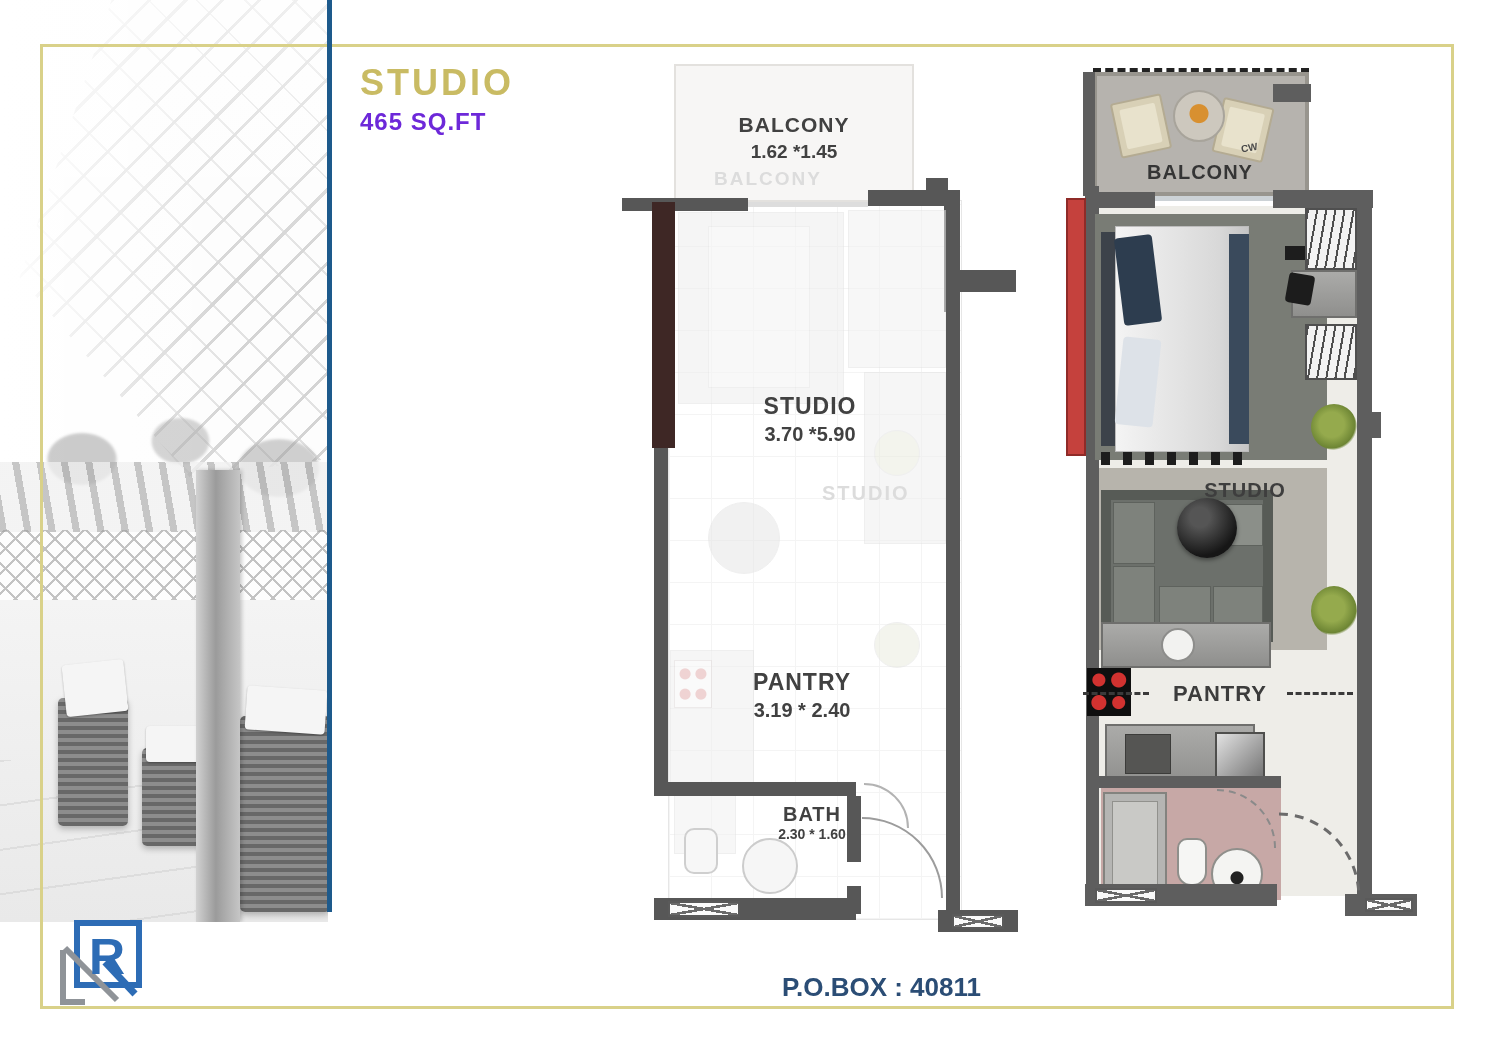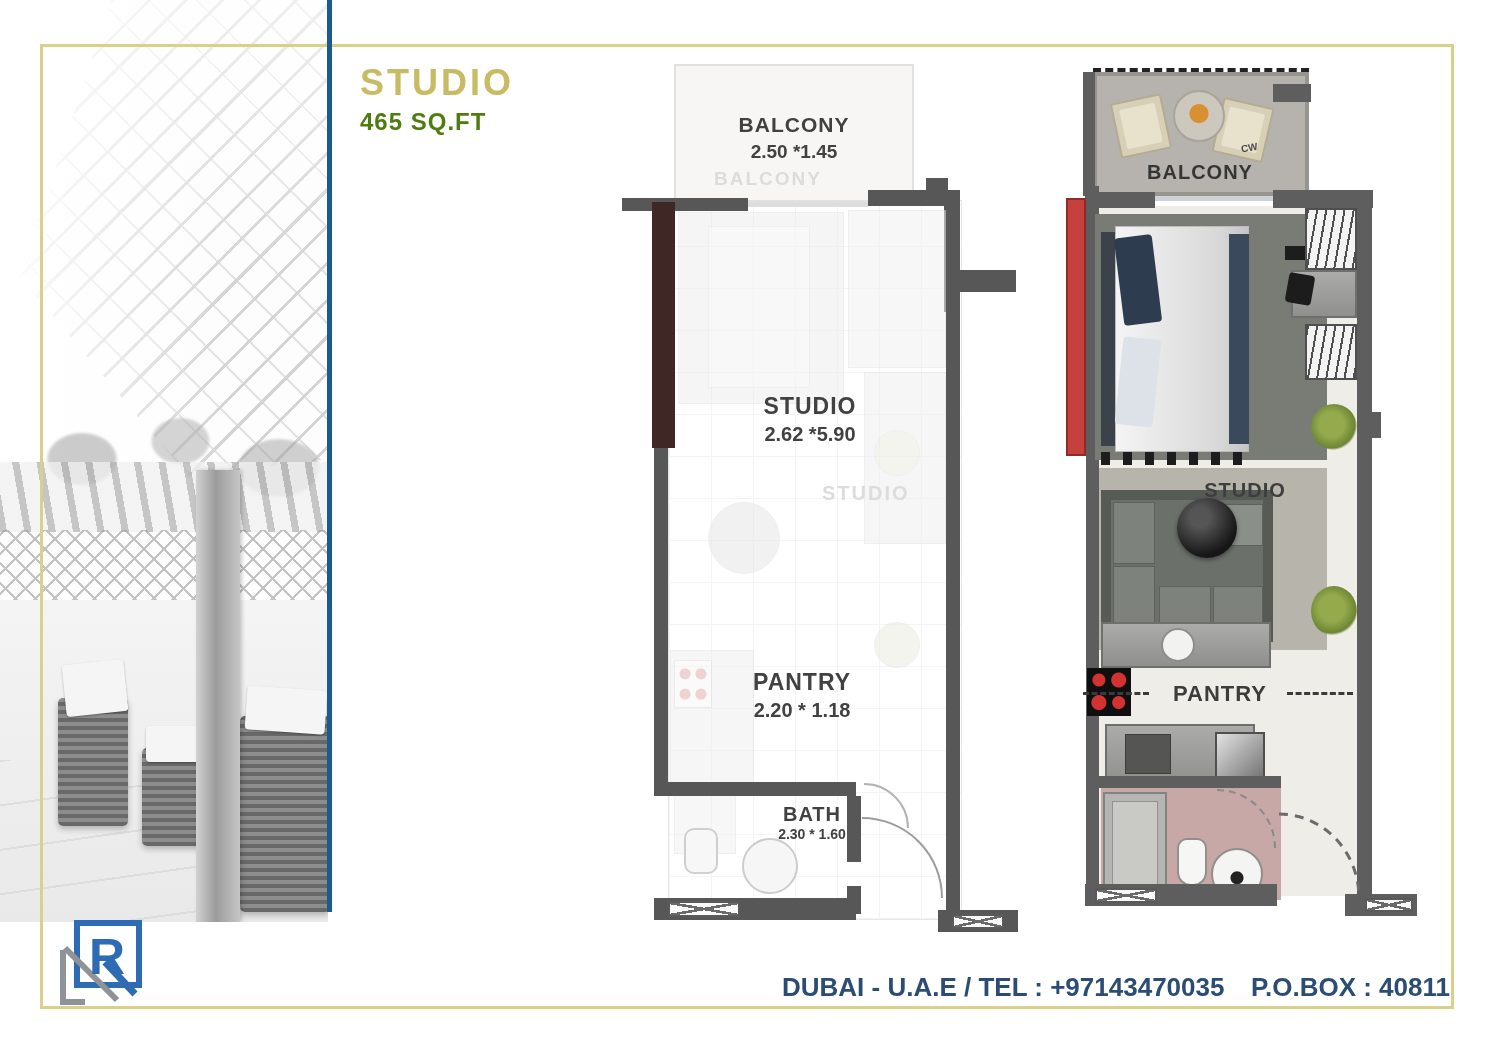--- a/index.html
+++ b/index.html
@@ -41,21 +41,21 @@
     background:repeating-linear-gradient(0deg,#686868 0 4px,#8d8d8d 4px 8px);
     box-shadow:0 3px 6px rgba(0,0,0,.25);}
   .cushion{position:absolute;background:#f5f5f5;border-radius:4px;box-shadow:0 1px 2px rgba(0,0,0,.3);}
   .ph-post{position:absolute;left:196px;top:470px;width:44px;height:452px;
     background:linear-gradient(90deg,#d2d2d2,#9b9b9b 45%,#c6c6c6);
     box-shadow:2px 0 4px rgba(0,0,0,.2);}
 
   
   .title-block{position:absolute;left:360px;top:62px;z-index:8;}
   .title{font-size:36px;font-weight:700;letter-spacing:3px;color:#c9bb63;}
-  .area{font-size:24px;font-weight:700;letter-spacing:1px;color:#4d7c0f;margin-top:4px;}
+  .area{font-size:24px;font-weight:700;letter-spacing:1px;color:#6d28d9;margin-top:4px;}
 
   
   .w{position:absolute;background:#575757;}
   .cwall{position:absolute;background:#5e5e5e;}
   .label{position:absolute;text-align:center;color:#414141;font-weight:700;line-height:1.25;}
   .winx{position:absolute;background:#fafafa;border:2px solid #5a5a5a;box-sizing:border-box;
     background-image:
       linear-gradient(to top right,transparent calc(50% - 1.3px),#6a6a6a calc(50% - 1.3px) calc(50% + 1.3px),transparent calc(50% + 1.3px)),
       linear-gradient(to bottom right,transparent calc(50% - 1.3px),#6a6a6a calc(50% - 1.3px) calc(50% + 1.3px),transparent calc(50% + 1.3px));}
   .hatch{position:absolute;background:#f3f3f3;border:2px solid #4f4f4f;box-sizing:border-box;
@@ -151,21 +151,21 @@
   <div class="title-block">
     <div class="title">STUDIO</div>
     <div class="area">465 SQ.FT</div>
   </div>
 
   <div class="bwplan">
     <div class="bw-outline"></div>
 
     <div class="bw-balcony"></div>
     <div class="label" style="left:62px;top:52px;width:220px;font-size:21px;letter-spacing:1px;">BALCONY</div>
-    <div class="label" style="left:62px;top:80px;width:220px;font-size:19px;">2.50  *1.45</div>
+    <div class="label" style="left:62px;top:80px;width:220px;font-size:19px;">1.62  *1.45</div>
     <div class="ghost" style="left:92px;top:108px;font-size:19px;letter-spacing:2px;">BALCONY</div>
 
     <div class="w" style="left:0;top:138px;width:126px;height:13px;"></div>
     <div class="w" style="left:246px;top:130px;width:92px;height:16px;"></div>
     <div class="w" style="left:304px;top:118px;width:22px;height:14px;"></div>
     <div class="w" style="left:322px;top:130px;width:16px;height:122px;"></div>
     <div class="w" style="left:338px;top:210px;width:56px;height:22px;"></div>
     <div class="w" style="left:324px;top:252px;width:14px;height:600px;"></div>
     <div class="w" style="left:32px;top:388px;width:14px;height:340px;"></div>
     <div style="position:absolute;left:30px;top:142px;width:23px;height:246px;background:#3e2725;"></div>
@@ -201,24 +201,24 @@
 
     <div class="w" style="left:32px;top:838px;width:202px;height:22px;"></div>
     <div class="winx" style="left:46px;top:841px;width:72px;height:16px;"></div>
     <div class="w" style="left:316px;top:850px;width:80px;height:22px;"></div>
     <div class="winx" style="left:330px;top:854px;width:52px;height:15px;"></div>
     <svg class="arcsvg" style="left:238px;top:756px;" width="84" height="84">
       <path d="M2,2 A80,80 0 0 1 82,82" fill="none" stroke="#9c9c9c" stroke-width="2"></path>
     </svg>
 
     <div class="label" style="left:88px;top:332px;width:200px;font-size:23px;letter-spacing:1px;">STUDIO</div>
-    <div class="label" style="left:88px;top:362px;width:200px;font-size:20px;">2.62  *5.90</div>
+    <div class="label" style="left:88px;top:362px;width:200px;font-size:20px;">3.70  *5.90</div>
     <div class="ghost" style="left:200px;top:422px;font-size:20px;letter-spacing:2px;">STUDIO</div>
     <div class="label" style="left:70px;top:608px;width:220px;font-size:23px;letter-spacing:1px;">PANTRY</div>
-    <div class="label" style="left:70px;top:638px;width:220px;font-size:20px;">2.20 * 1.18</div>
+    <div class="label" style="left:70px;top:638px;width:220px;font-size:20px;">3.19 * 2.40</div>
     <div class="label" style="left:90px;top:742px;width:200px;font-size:20px;letter-spacing:1px;">BATH</div>
     <div class="label" style="left:90px;top:766px;width:200px;font-size:14px;">2.30 * 1.60</div>
   </div>
 
   <div class="cplan">
 
     <div class="bdash"></div>
     <div class="balc-floor"></div>
     <div class="cwall" style="left:18px;top:10px;width:12px;height:124px;"></div>
     <div class="cwall" style="left:208px;top:22px;width:38px;height:18px;"></div>
@@ -298,17 +298,16 @@
   <div class="logo">
     <svg width="96" height="88" viewBox="0 0 96 88">
       <rect x="22" y="5" width="62" height="62" fill="none" stroke="#2d6cb5" stroke-width="6"></rect>
       <path d="M8 32 L8 84 L30 84" fill="none" stroke="#8f9398" stroke-width="6"></path>
       <path d="M10 30 L62 82" fill="none" stroke="#8f9398" stroke-width="6"></path>
       <path d="M50 44 L80 76" fill="none" stroke="#2d6cb5" stroke-width="7"></path>
       <text x="34" y="56" font-family="Liberation Sans, sans-serif" font-size="50" font-weight="700" fill="#2d6cb5">R</text>
     </svg>
   </div>
   <div class="footer-info">
-    <span>DUBAI - U.A.E / TEL : +97143470035</span>
     <span>P.O.BOX : 40811</span>
   </div>
 
 </div>
 
 </body></html>

